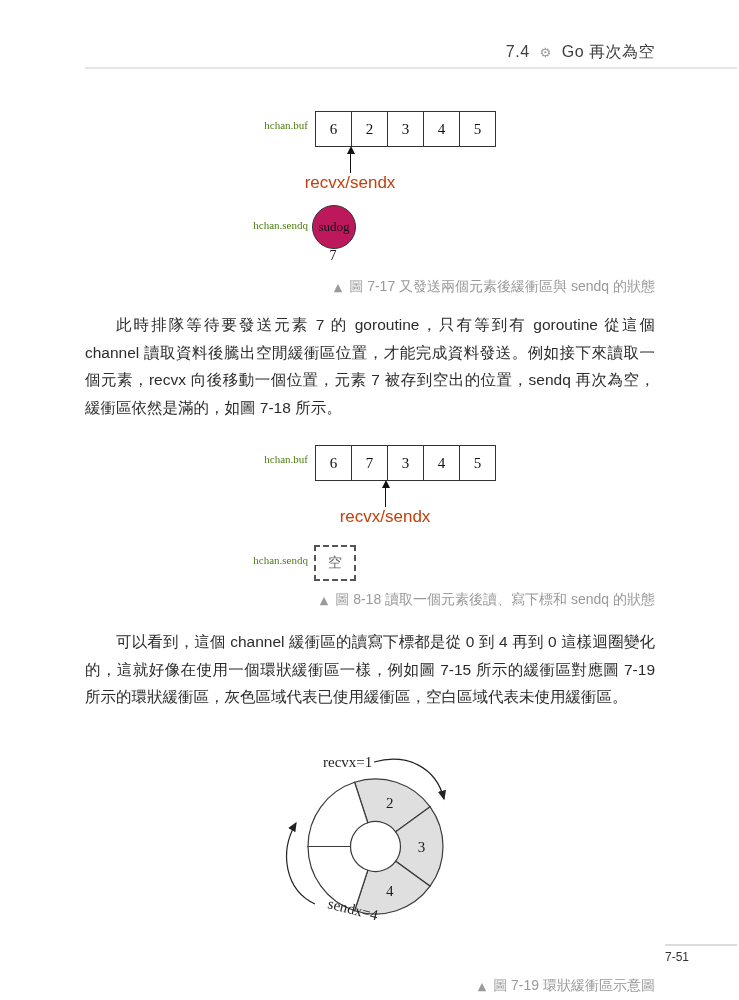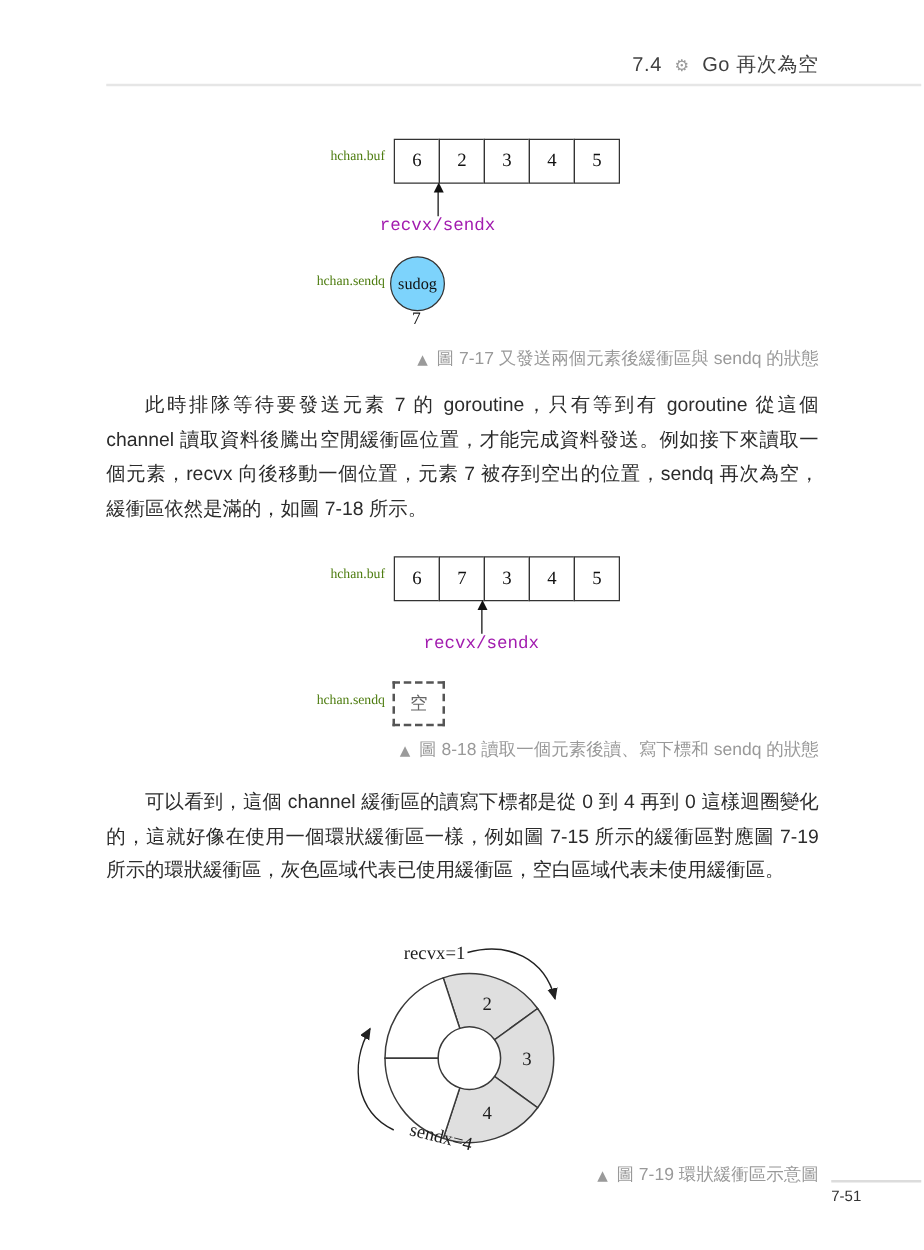--- a/index.html
+++ b/index.html
@@ -26,25 +26,25 @@
     display:flex;align-items:center;justify-content:center;
     font-family:"Liberation Serif","DejaVu Serif",serif;font-size:15px;color:#111;background:#fff;
   }
   .buf-cell:first-child{margin-left:0;}
   .up-arrow{position:absolute;width:1px;}
   .up-arrow .head{position:absolute;top:0;left:-3.5px;width:0;height:0;
     border-left:4px solid transparent;border-right:4px solid transparent;border-bottom:8px solid #111;}
   .up-arrow .shaft{position:absolute;top:7px;bottom:0;left:0;width:1px;background:#111;}
   .ptr-label{
     position:absolute;width:120px;text-align:center;
-    font-family:Liberation Mono, monospace;font-size:14px;color:#a21caf;
+    font-family:Liberation Sans, sans-serif;font-size:17px;color:#c2410c;
   }
   .sudog-circle{
     position:absolute;left:312px;width:42px;height:42px;border:1px solid #333;border-radius:50%;
-    display:flex;align-items:center;justify-content:center;background:#7dd3fc;
+    display:flex;align-items:center;justify-content:center;background:#be185d;
     font-family:"Liberation Serif","DejaVu Serif",serif;font-size:13px;color:#111;
   }
   .sudog-val{
     position:absolute;left:312px;width:42px;text-align:center;
     font-family:"Liberation Serif","DejaVu Serif",serif;font-size:14px;color:#111;
   }
   .empty-box{
     position:absolute;left:314px;width:38px;height:32px;border:2px dashed #555;
     display:flex;align-items:center;justify-content:center;
     font-family:"Liberation Serif","DejaVu Serif",serif;font-size:14px;color:#666;background:#fff;
@@ -136,20 +136,20 @@
     <text x="134.7" y="60" text-anchor="middle" font-size="15">2</text>
     <text x="166.5" y="104" text-anchor="middle" font-size="15">3</text>
     <text x="134.7" y="147.5" text-anchor="middle" font-size="15">4</text>
 
     <path d="M119,14 C152,5 181,19 189,51" fill="none" stroke="#222" stroke-width="1.2" marker-end="url(#arr)"></path>
     <text x="68" y="19" font-size="15">recvx=1</text>
 
     <path d="M60,156 C30,142 24,104 41,75" fill="none" stroke="#222" stroke-width="1.2" marker-end="url(#arr)"></path>
     <text x="72" y="160" font-size="15" transform="rotate(14 72 160)">sendx=4</text>
   </svg>
-  <div class="fig-caption" style="top:931px;">
+  <div class="fig-caption" style="top:977px;">
     <span class="tri">▲</span><span>圖 7-19  環狀緩衝區示意圖</span>
   </div>
 
   <div class="foot-rule"></div>
   <div class="page-no">7-51</div>
 
 </div>
 
 </body></html>

